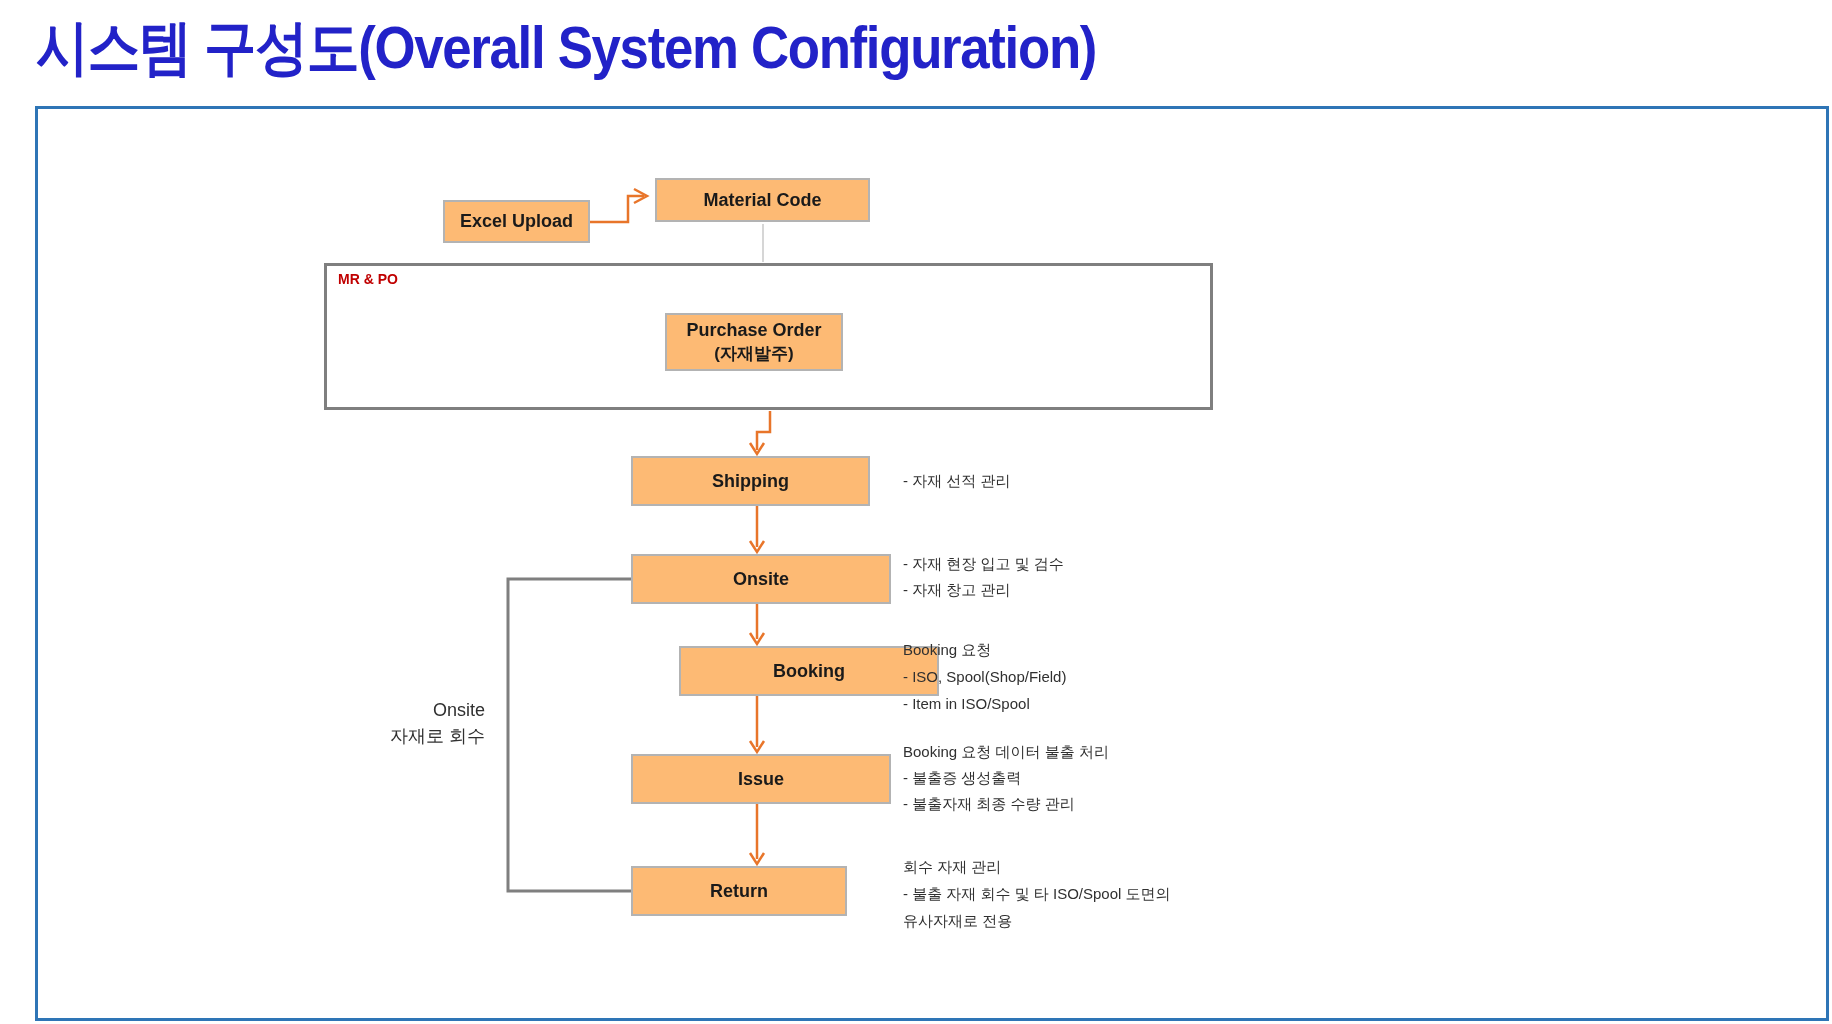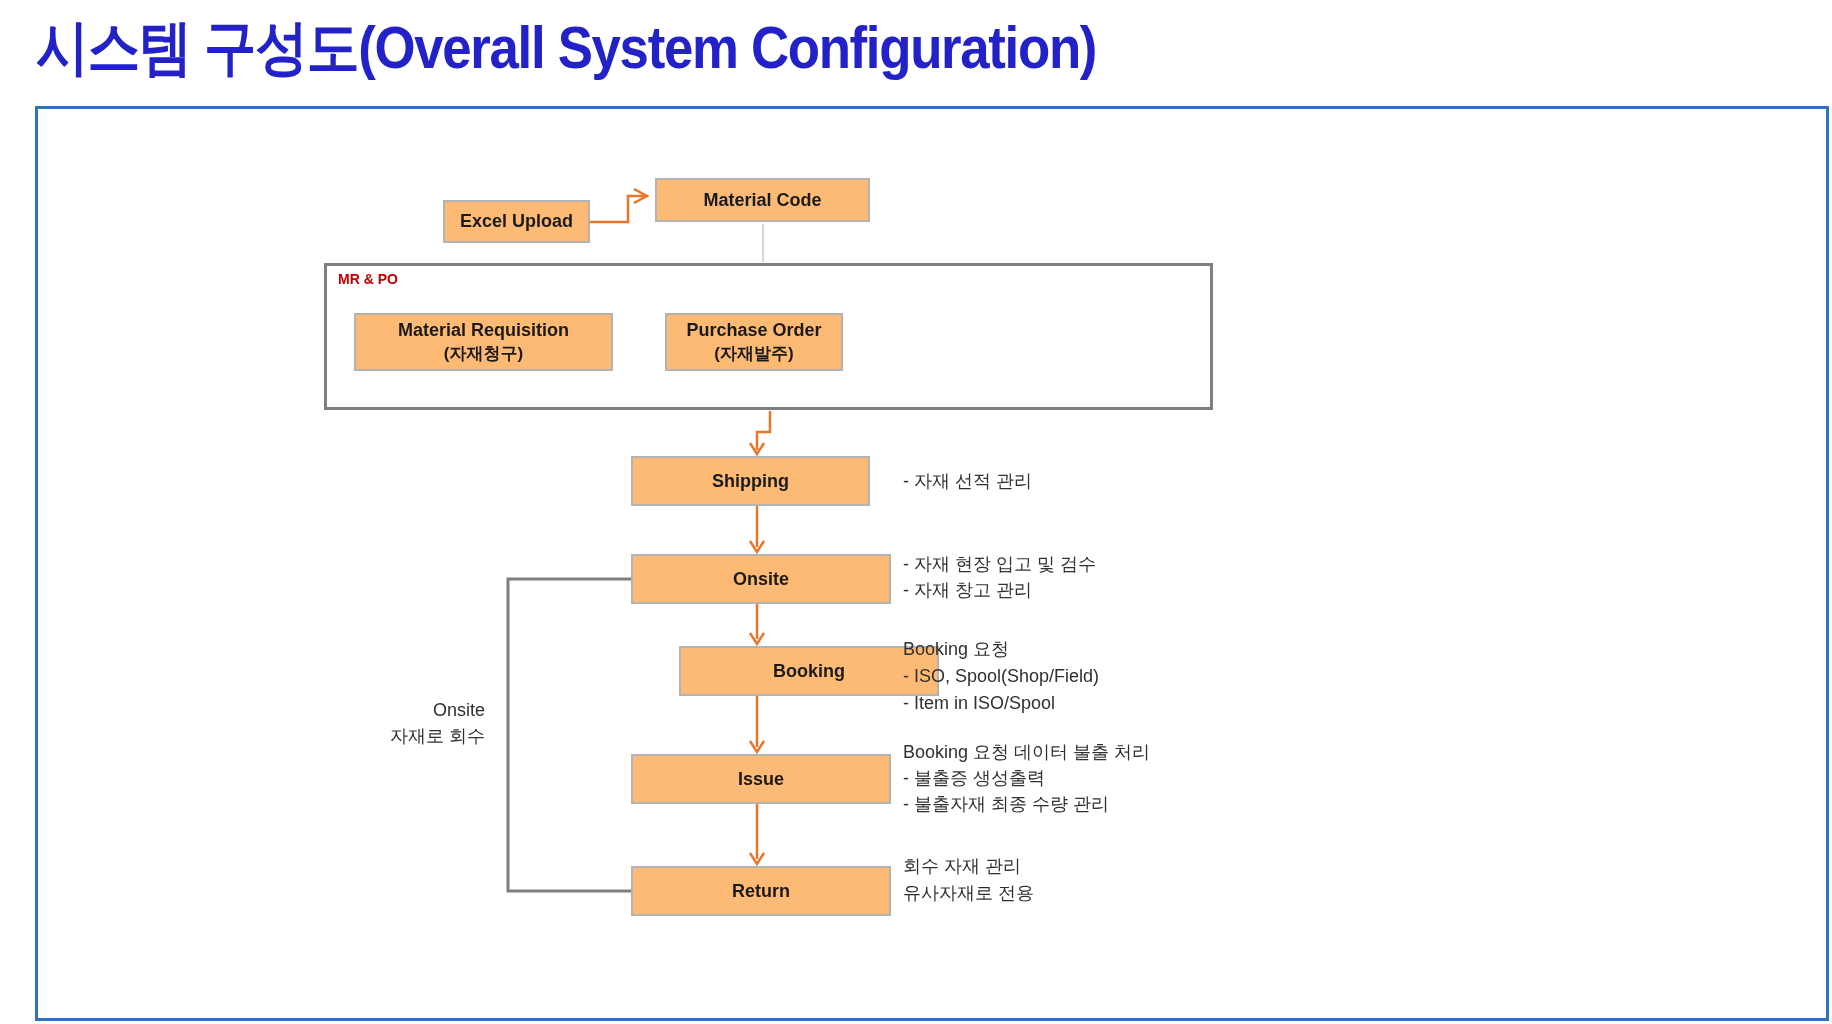--- a/index.html
+++ b/index.html
@@ -25,21 +25,21 @@
   }
   .gbox .sub{font-size:17px;}
   .mrpo{
     position:absolute;left:324px;top:263px;width:889px;height:147px;
     border:3px solid #7F7F7F;box-sizing:border-box;background:#ffffff;z-index:2;
   }
   .mrpo-label{
     position:absolute;left:11px;top:5px;font-weight:bold;font-size:14px;color:#C00000;
   }
   .note{
-    position:absolute;left:903px;z-index:2;font-size:18px;color:#303030;
+    position:absolute;left:903px;z-index:2;font-size:15px;color:#303030;
     line-height:26px;white-space:nowrap;
   }
   .loop-label{
     position:absolute;left:310px;top:697px;width:175px;z-index:2;
     text-align:right;font-size:18px;color:#303030;line-height:26px;white-space:nowrap;
   }
 </style>
 </head>
 <body>
 
@@ -96,43 +96,39 @@
 
 <div class="gbox" style="left:443px;top:200px;width:147px;height:43px;">
   <span>Excel Upload</span>
 </div>
 <div class="gbox" style="left:655px;top:178px;width:215px;height:44px;">
   <span>Material Code</span>
 </div>
 
 <div class="mrpo">
   <div class="mrpo-label">MR &amp; PO</div>
-  <div class="gbox" style="left:27px;top:47px;width:259px;height:58px;">
-    <span>Material Requisition</span>
-    <span class="sub">(자재청구)</span>
-  </div>
   <div class="gbox" style="left:338px;top:47px;width:178px;height:58px;">
     <span>Purchase Order</span>
     <span class="sub">(자재발주)</span>
   </div>
 </div>
 
 <div class="gbox" style="left:631px;top:456px;width:239px;height:50px;">
   <span>Shipping</span>
 </div>
 <div class="gbox" style="left:631px;top:554px;width:260px;height:50px;">
   <span>Onsite</span>
 </div>
 <div class="gbox" style="left:631px;top:646px;width:260px;height:50px;margin-left:48px;">
   <span>Booking</span>
 </div>
 <div class="gbox" style="left:631px;top:754px;width:260px;height:50px;">
   <span>Issue</span>
 </div>
-<div class="gbox" style="left:631px;top:866px;width:260px;height:50px;">
+<div class="gbox" style="left:631px;top:866px;width:216px;height:50px;">
   <span>Return</span>
 </div>
 
 <div class="note" style="top:468px;">
   <div>- 자재 선적 관리</div>
 </div>
 <div class="note" style="top:551px;">
   <div>- 자재 현장 입고 및 검수</div>
   <div>- 자재 창고 관리</div>
 </div>
@@ -141,19 +137,20 @@
   <div>- ISO, Spool(Shop/Field)</div>
   <div>- Item in ISO/Spool</div>
 </div>
 <div class="note" style="top:739px;">
   <div>Booking 요청 데이터 불출 처리</div>
   <div>- 불출증 생성출력</div>
   <div>- 불출자재 최종 수량 관리</div>
 </div>
 <div class="note" style="top:853px;line-height:27px;">
   <div>회수 자재 관리</div>
+  <div>- 불출 자재 회수 및 타 ISO/Spool 도면의</div>
   <div>유사자재로 전용</div>
 </div>
 
 <div class="loop-label">
   <div>Onsite</div>
   <div>자재로 회수</div>
 </div>
 
 </body></html>

